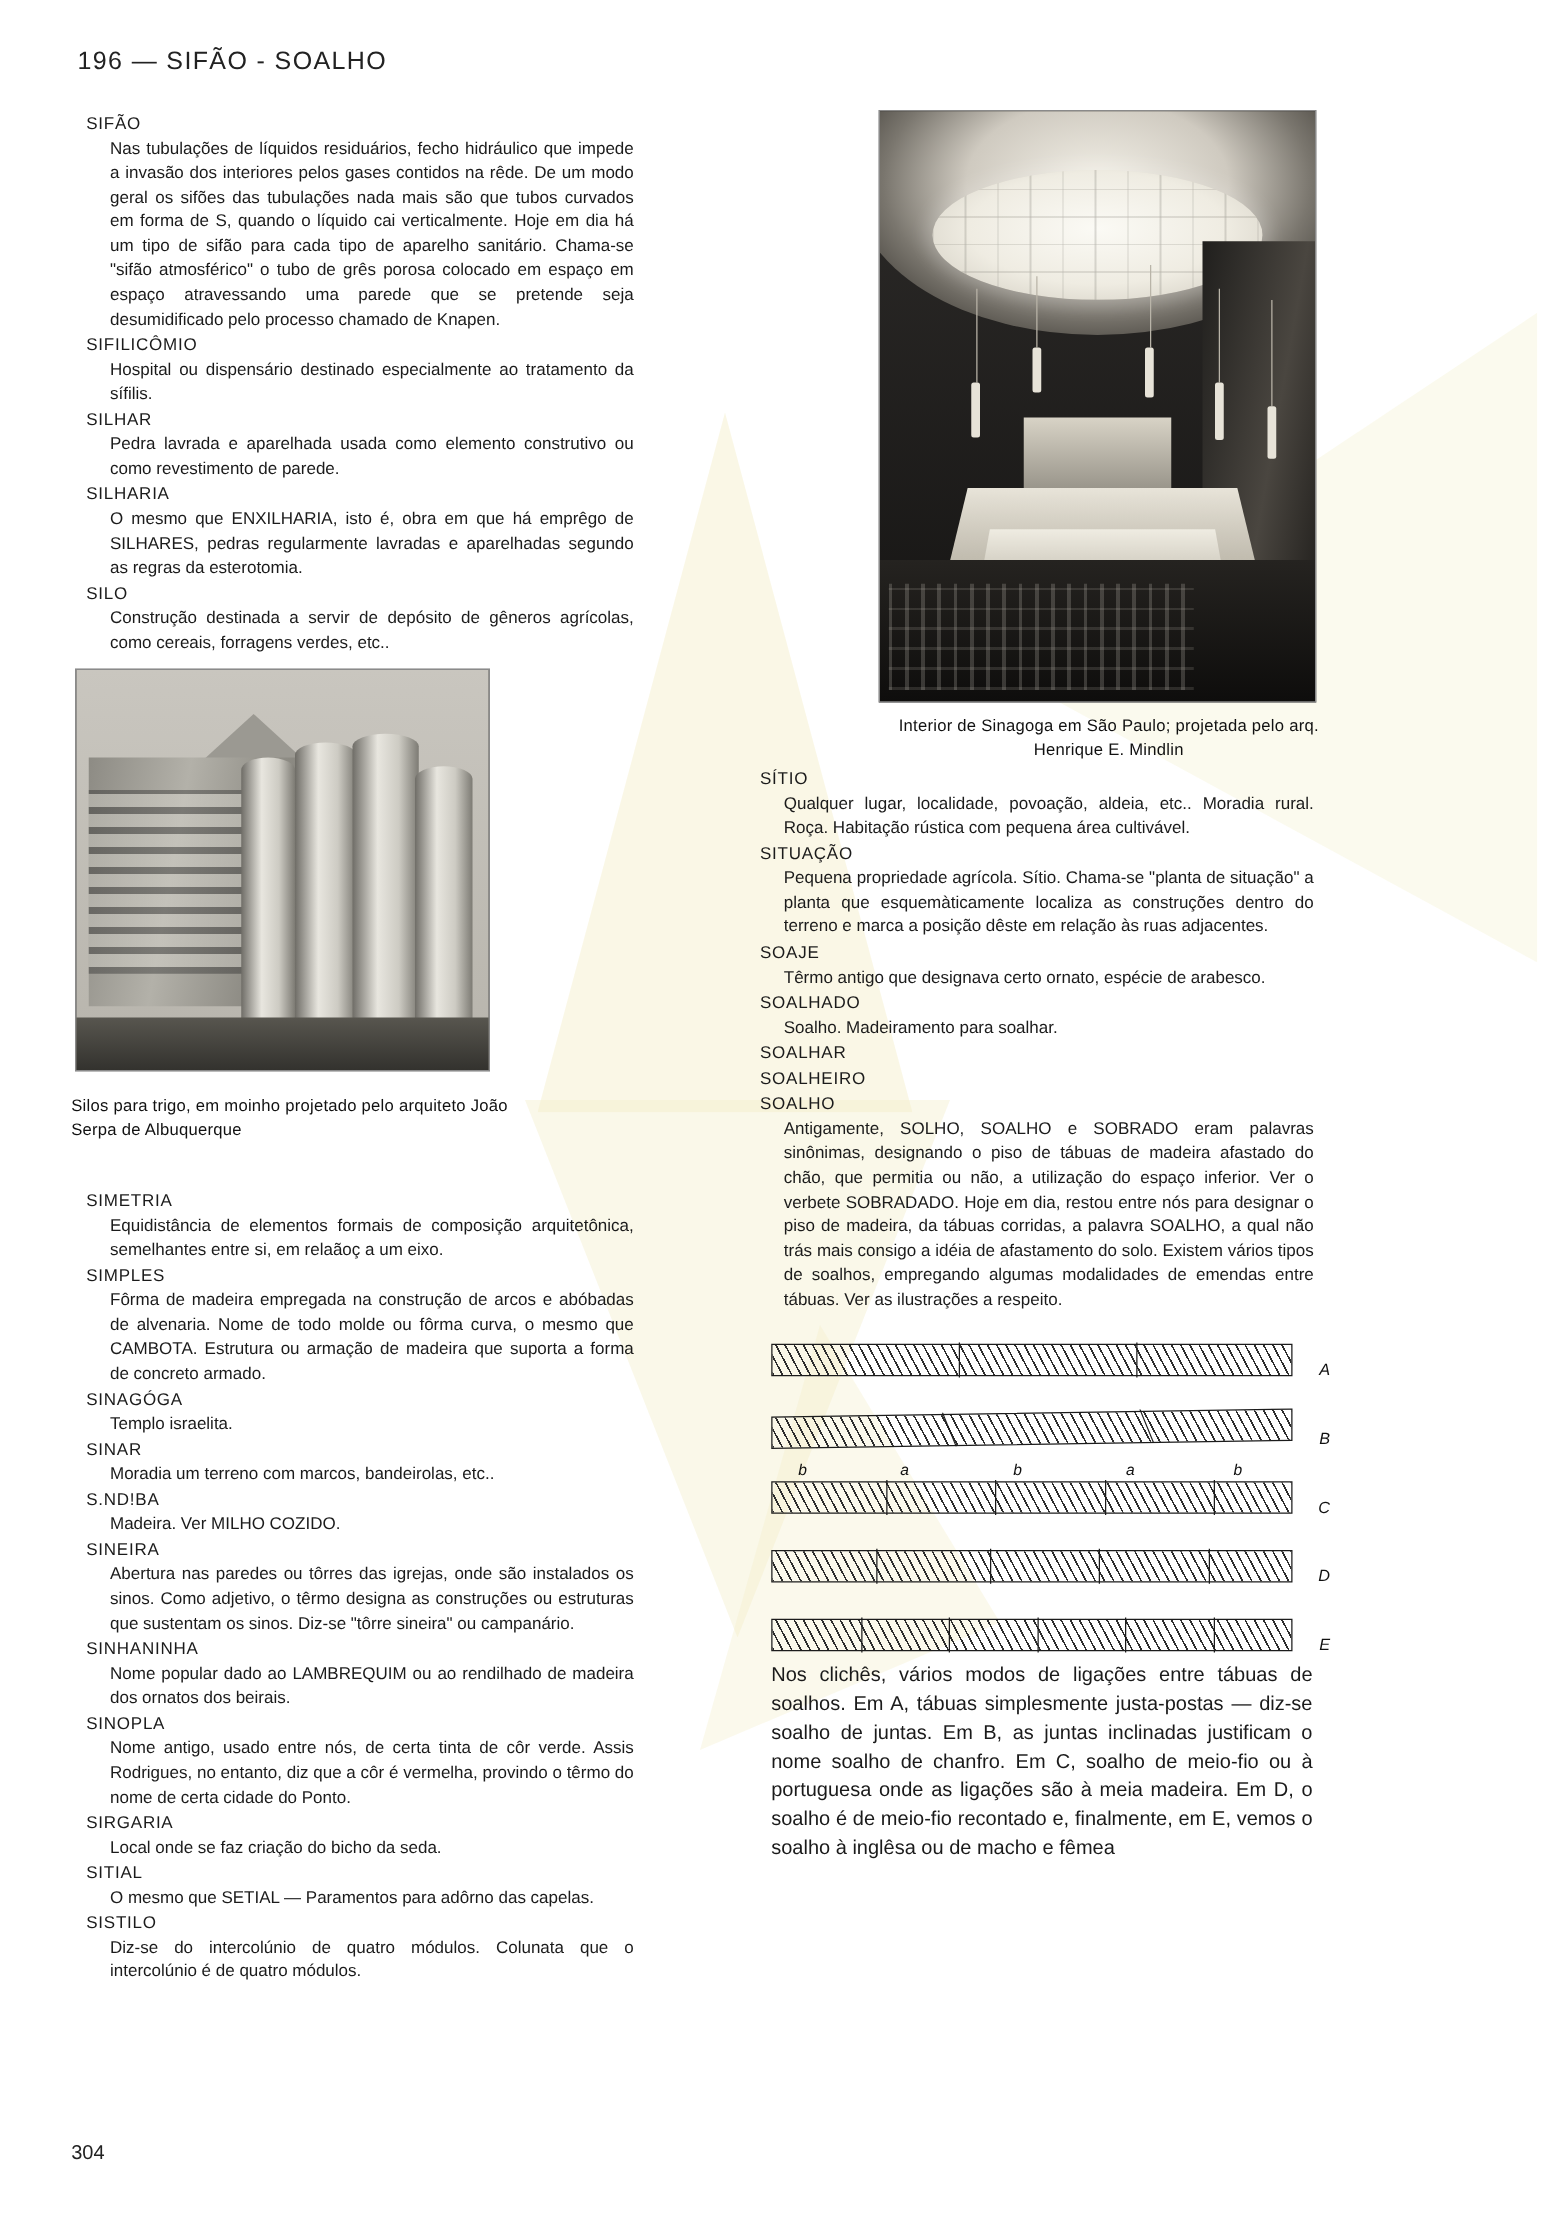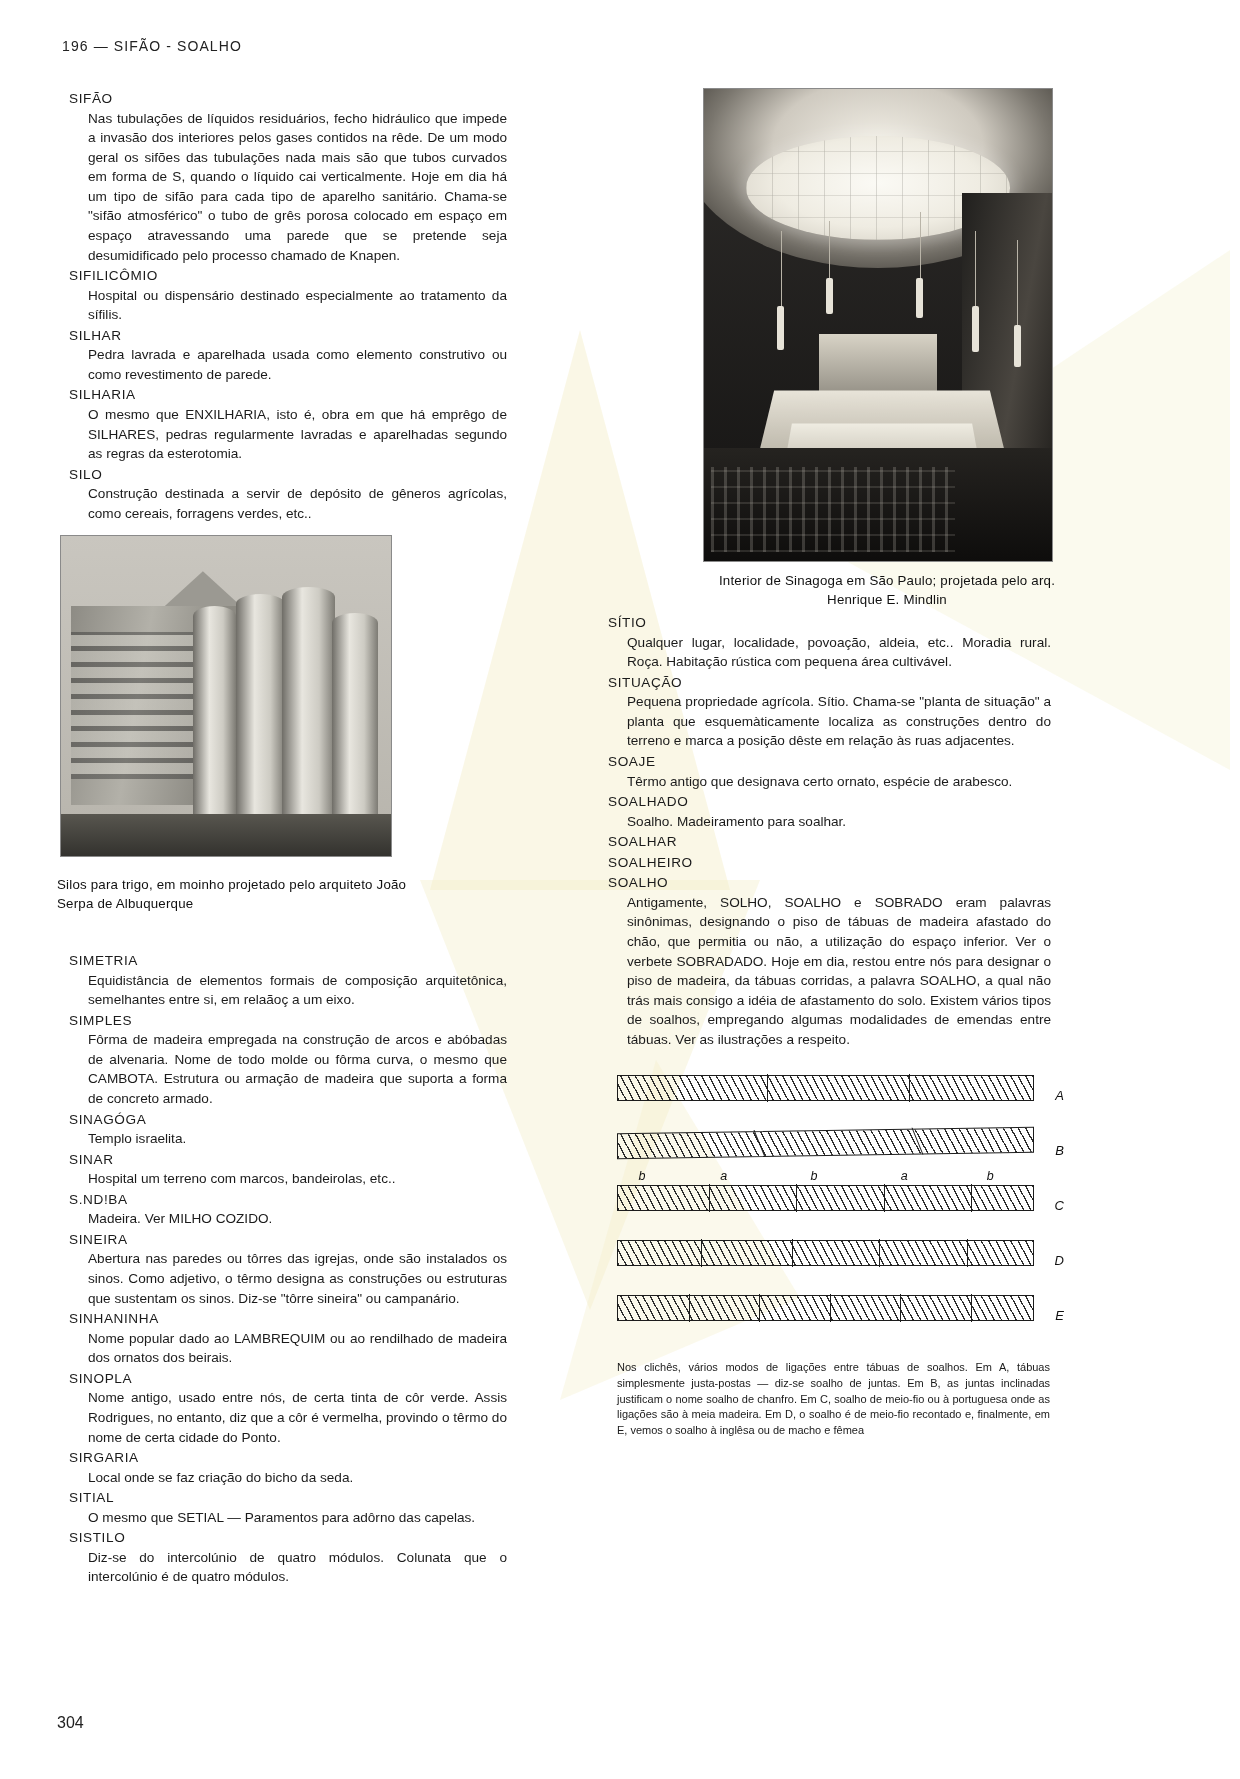--- a/index.html
+++ b/index.html
@@ -48,21 +48,21 @@
   .page {
     position: absolute;
     inset: 0;
     z-index: 1;
   }
 
   .running-head {
     position: absolute;
     left: 62px;
     top: 38px;
-    font-size: 14px;
+    font-size: 20px;
     letter-spacing: 1.1px;
     color: #222;
   }
 
   .folio {
     position: absolute;
     left: 57px;
     top: 1714px;
     font-size: 16px;
     color: #222;
@@ -264,23 +264,23 @@
   .mark {
     position: absolute;
     top: -16px;
     font-style: italic;
     font-size: 12.5px;
     color: #111;
   }
   .diagram-note {
     position: absolute;
     left: 617px;
-    top: 1360px;
+    top: 1329px;
     width: 433px;
-    font-size: 11px;
+    font-size: 16px;
     line-height: 1.44;
     text-align: justify;
   }
 </style>
 </head>
 <body>
 
 <div class="page-stain stain-a"></div>
 <div class="page-stain stain-b"></div>
 <div class="page-stain stain-c"></div>
@@ -321,21 +321,21 @@
     <div class="entry">
       <span class="term">SIMPLES</span>
       <span class="def">Fôrma de madeira empregada na construção de arcos e abóbadas de alvenaria.   Nome de todo molde ou fôrma curva, o mesmo que CAMBOTA.   Estrutura ou armação de madeira que suporta a forma de concreto armado.</span>
     </div>
     <div class="entry">
       <span class="term">SINAGÓGA</span>
       <span class="def">Templo israelita.</span>
     </div>
     <div class="entry">
       <span class="term">SINAR</span>
-      <span class="def">Hospital um terreno com marcos, bandeirolas, etc..</span>
+      <span class="def">Moradia um terreno com marcos, bandeirolas, etc..</span>
     </div>
     <div class="entry">
       <span class="term">S.ND!BA</span>
       <span class="def">Madeira.   Ver MILHO COZIDO.</span>
     </div>
     <div class="entry">
       <span class="term">SINEIRA</span>
       <span class="def">Abertura nas paredes ou tôrres das igrejas, onde são instalados os sinos.   Como adjetivo, o têrmo designa as construções ou estruturas que sustentam os sinos.   Diz-se "tôrre sineira" ou campanário.</span>
     </div>
     <div class="entry">

